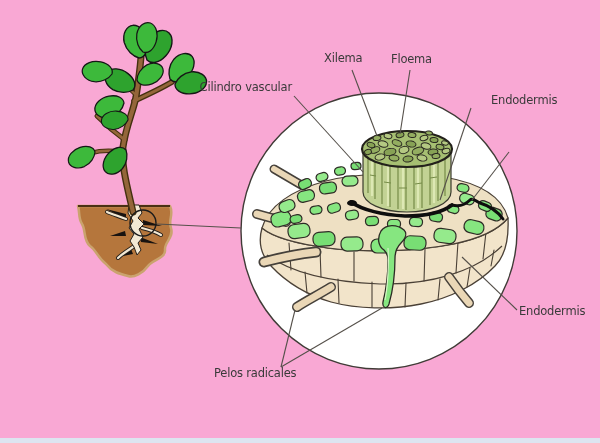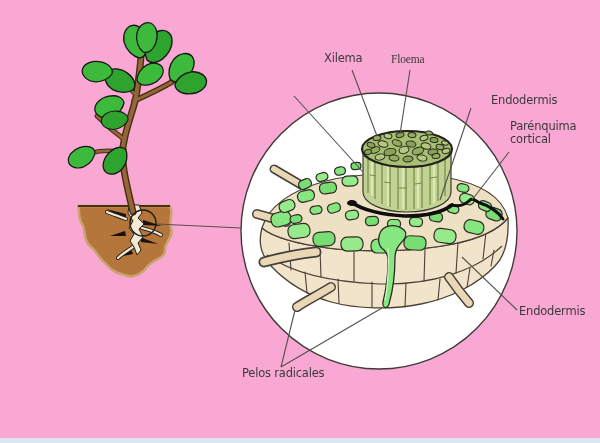--- a/index.html
+++ b/index.html
@@ -7,26 +7,26 @@
     position:relative;width:600px;height:443px;background:#f9a8d4;overflow:hidden;
     font-family:"DejaVu Sans", sans-serif;
   }
   .stage svg{position:absolute;left:0;top:0;}
   .lbl{
     position:absolute;font-size:11.5px;line-height:13px;color:#3a3a3a;
     letter-spacing:-0.2px;white-space:nowrap;
   }
   .lbl.wrap{white-space:normal;}
   #lbl-xilema{left:324px;top:52px;}
-  #lbl-floema{left:391px;top:53px;font-family:Liberation Serif, serif;}
+  #lbl-floema{left:391px;top:53px;}
   #lbl-cilindro{left:186px;top:81px;width:106px;text-align:right;}
   #lbl-endodermis{left:491px;top:94px;}
   #lbl-parenquima{left:510px;top:120px;width:78px;}
   #lbl-epidermis{left:519px;top:305px;}
-  #lbl-pelos{left:214px;top:367px;margin-left:28px;}
+  #lbl-pelos{left:214px;top:367px;}
   .bottom-strip{position:absolute;left:0;bottom:0;width:600px;height:5px;background:#dde5f0;}
 </style>
 </head>
 <body>
 
 <div class="stage">
 
 <svg width="600" height="443" viewBox="0 0 600 443">
   <defs>
     <path id="leaf" d="M0,0 C1,-6 6,-13 14,-16 C23,-19 31,-15 32,-9 C33,-2 26,5 17,7 C8,9 1,6 0,0 Z" stroke="#161616" stroke-width="1.4" stroke-linejoin="round"></path>
@@ -211,19 +211,19 @@
       <path d="M509,152 L472,200"></path>
       <path d="M517,310 L462,257"></path>
       <path d="M281,367 L295,310"></path>
       <path d="M281,367 L382,308"></path>
     </g>
   </g>
 </svg>
 
 <div class="lbl" id="lbl-xilema">Xilema</div>
 <div class="lbl" id="lbl-floema">Floema</div>
+<div class="lbl" id="lbl-cilindro">Cilindro vascular</div>
 <div class="lbl" id="lbl-endodermis">Endodermis</div>
-<div class="lbl wrap" id="lbl-parenquima">Parénquima cortical</div>
 <div class="lbl" id="lbl-epidermis">Endodermis</div>
 <div class="lbl" id="lbl-pelos">Pelos radicales</div>
 
 <div class="bottom-strip"></div>
 </div>
 
 </body></html>

